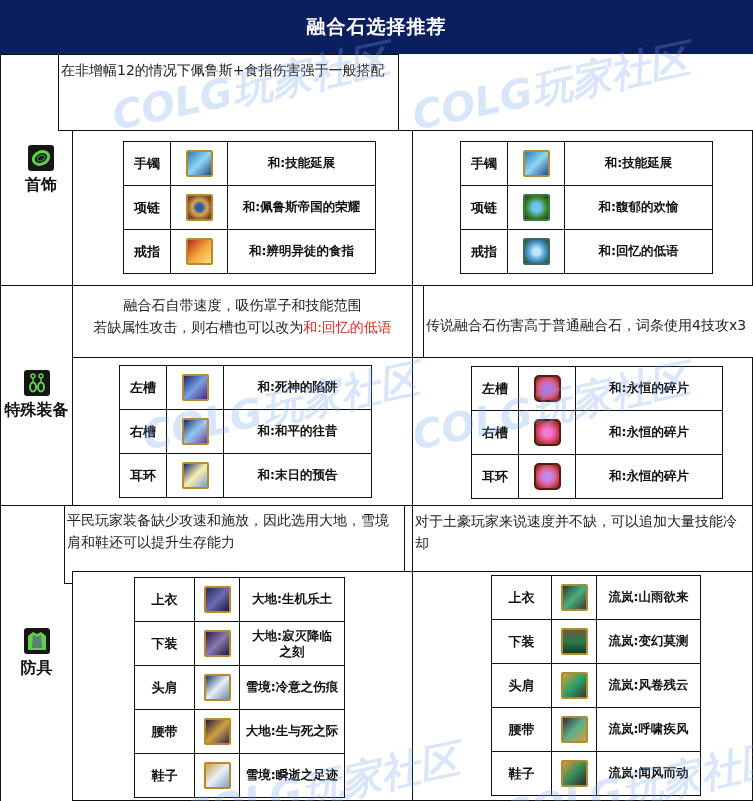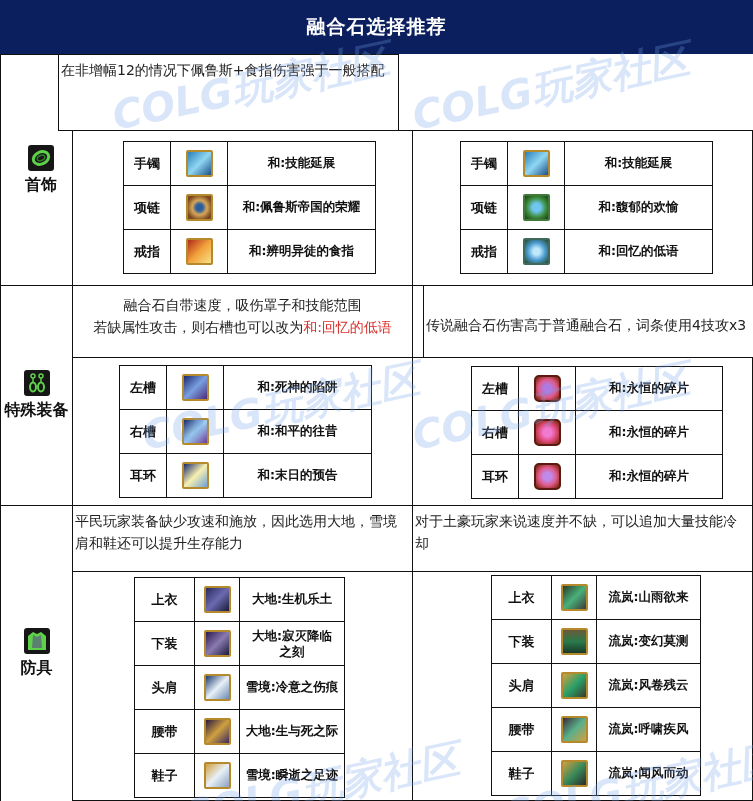--- a/index.html
+++ b/index.html
@@ -149,21 +149,21 @@
 
   <div class="cell cat" style="left:0;top:451px;width:73px;height:297px;">
     <span class="cat-icon">
       <svg width="22" height="22" viewBox="0 0 22 22">
           <path d="M7 2 L11 4 L15 2 L20 6 L20 20 L2 20 L2 6 Z" fill="#5fd04a"></path>
           <path d="M7 5 L11 7 L15 5 L16 18 L6 18 Z" fill="#5a6a7a" opacity="0.8"></path>
         </svg>
     </span>
     <span class="cat-label">防具</span>
   </div>
-  <div class="cell desc" style="left:72px;top:451px;width:341px;height:79px;">平民玩家装备缺少攻速和施放，因此选用大地，雪境肩和鞋还可以提升生存能力</div>
+  <div class="cell desc" style="left:64px;top:451px;width:341px;height:79px;font-family:Liberation Serif, serif;">平民玩家装备缺少攻速和施放，因此选用大地，雪境肩和鞋还可以提升生存能力</div>
   <div class="cell desc" style="left:412px;top:451px;width:341px;height:67px;">对于土豪玩家来说速度并不缺，可以追加大量技能冷却</div>
   <div class="cell" style="left:72px;top:517px;width:341px;height:230px;overflow:hidden;">
     <table class="sub" style="left:61px;top:5px;width:211px;">
       <tbody>
           <tr style="height:44px;">
         <td class="slot" style="width:60px;">上衣</td>
         <td style="width:45px;"><span class="gem" style="background:linear-gradient(135deg,#2a2a5e,#6a6ab0,#1a1a3a);"></span></td>
         <td>大地:生机乐土</td>
       </tr>
       <tr style="height:44px;">

